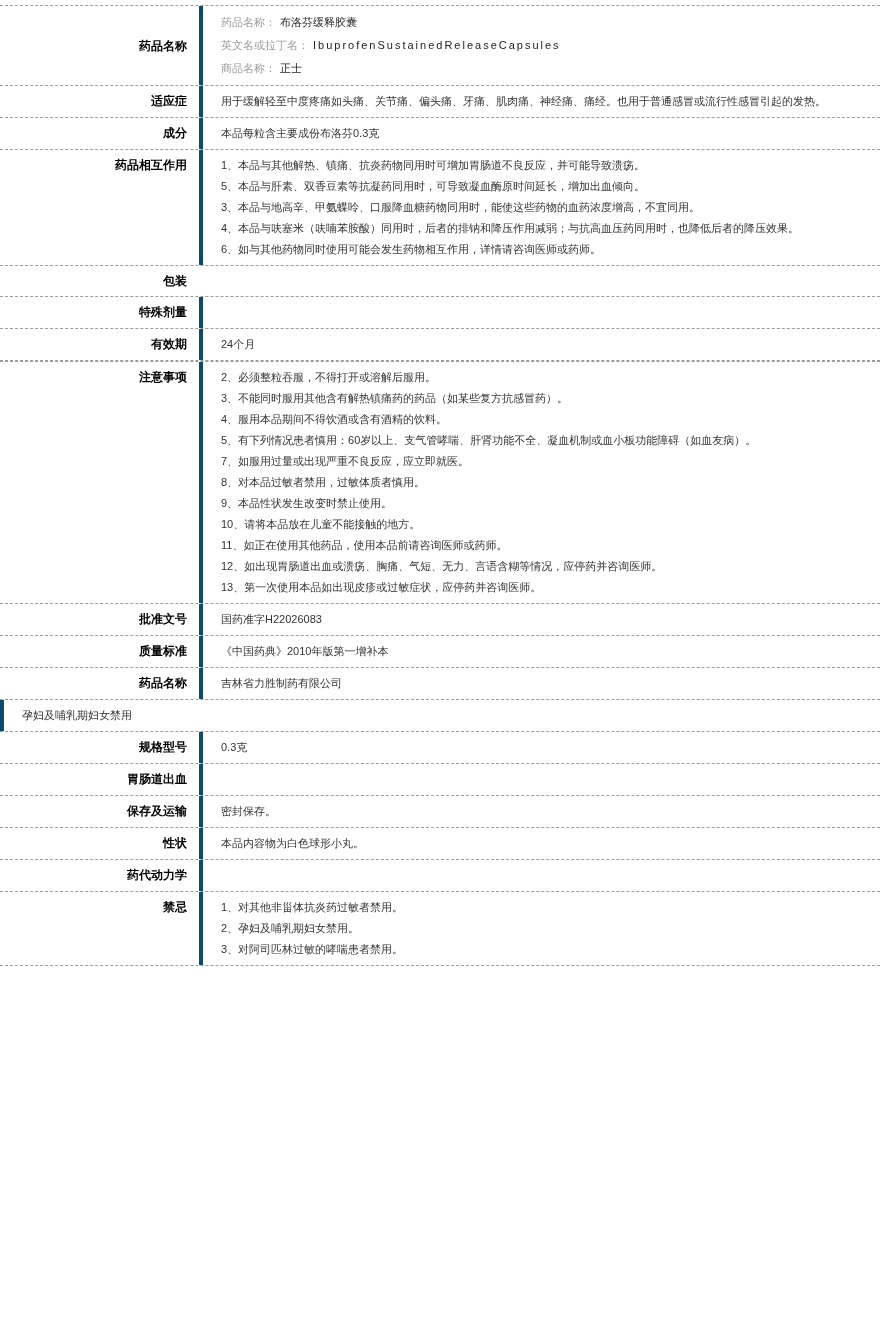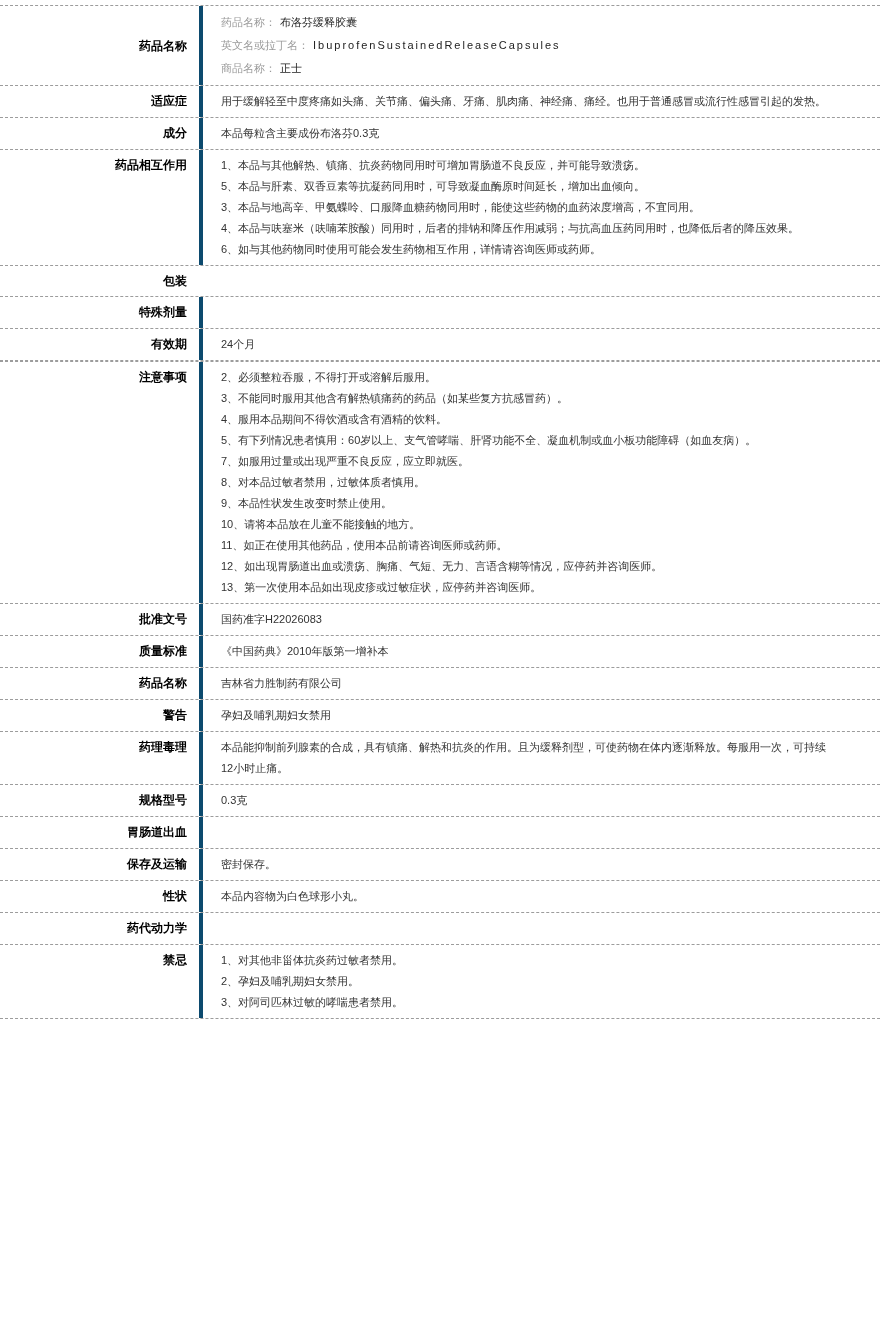--- a/index.html
+++ b/index.html
@@ -143,32 +143,25 @@
   </div>
 
   <div class="row">
     <div class="label-cell">药品名称</div>
     <div class="content-cell">
         <div class="line">吉林省力胜制药有限公司</div>
       </div>
   </div>
 
   <div class="row">
-    <div class="label-cell">警告</div>
     <div class="content-cell">
         <div class="line">孕妇及哺乳期妇女禁用</div>
       </div>
   </div>
 
-  <div class="row">
-    <div class="label-cell">药理毒理</div>
-    <div class="content-cell">
-        <div class="line">本品能抑制前列腺素的合成，具有镇痛、解热和抗炎的作用。且为缓释剂型，可使药物在体内逐渐释放。每服用一次，可持续12小时止痛。</div>
-      </div>
-  </div>
 
   <div class="row">
     <div class="label-cell">规格型号</div>
     <div class="content-cell">
         <div class="line">0.3克</div>
       </div>
   </div>
 
   <div class="row">
     <div class="label-cell">胃肠道出血</div>

